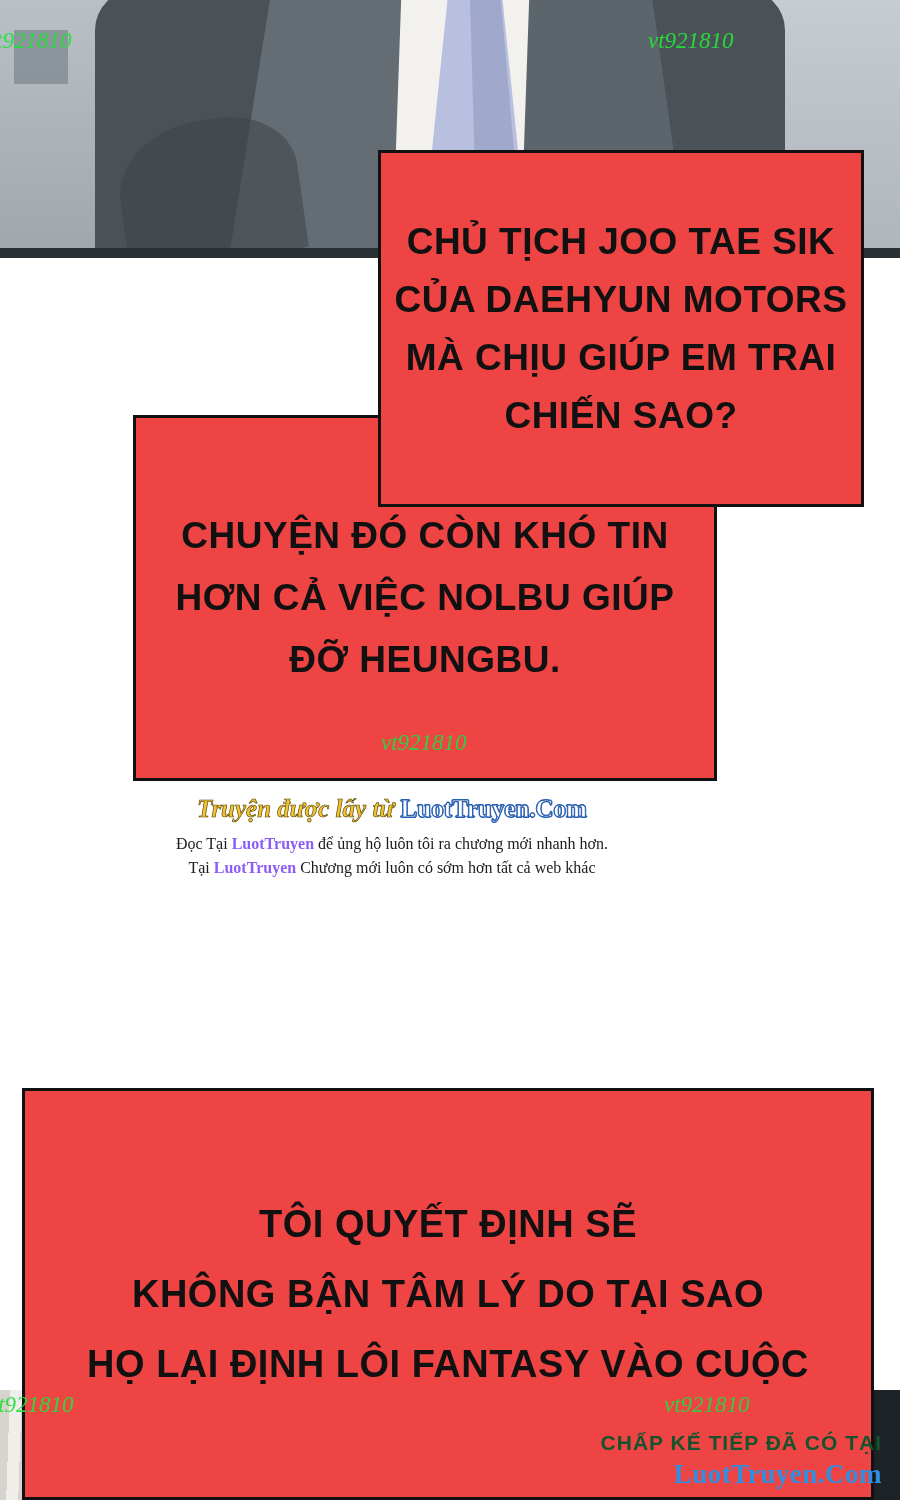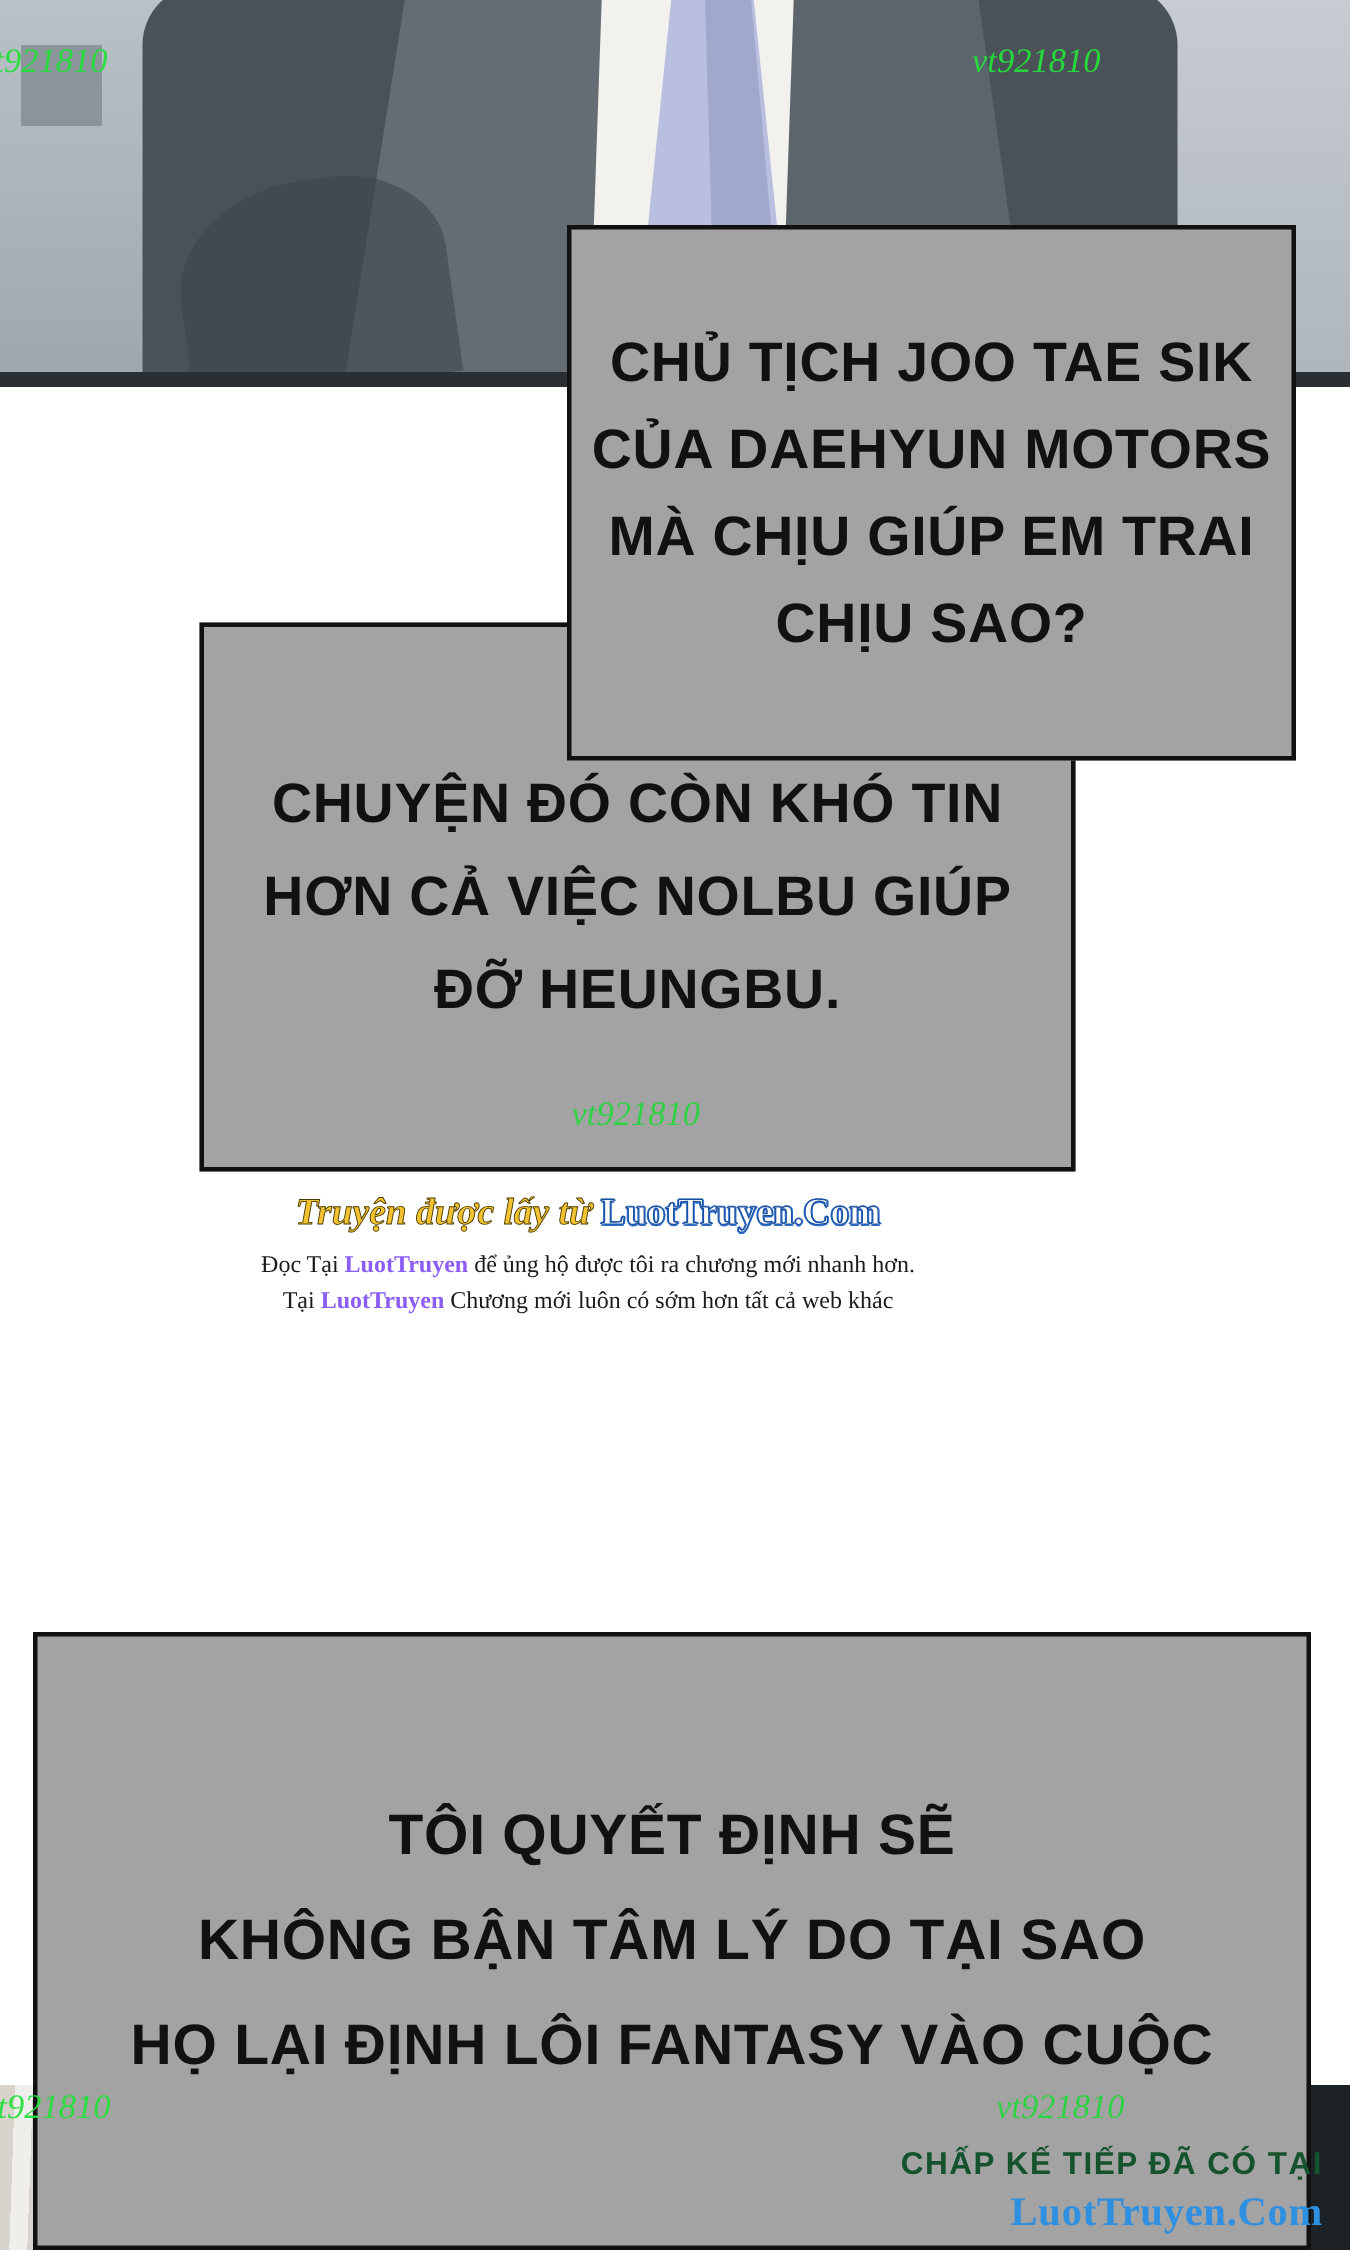--- a/index.html
+++ b/index.html
@@ -162,21 +162,21 @@
   .right-dark {
     position: absolute;
     right: 0; top: 0;
     width: 330px; height: 110px;
     background: #1d2226;
   }
 
   
   .bubble {
     position: absolute;
-    background: #a3a3a3;
+    background: #ef4444;
     border: 3px solid #111111;
     box-sizing: border-box;
     display: flex;
     flex-direction: column;
     align-items: center;
     justify-content: center;
     text-align: center;
   }
   .bubble .line {
     font-family: "Liberation Sans", sans-serif;
@@ -316,21 +316,21 @@
     <div class="blob-figure"></div>
     <div class="person-dark"></div>
     <div class="person-shirt"></div>
     <div class="right-dark"></div>
   </div>
 
   <div class="bubble" id="bubble-1">
     <div class="line">CHỦ TỊCH JOO TAE SIK</div>
     <div class="line">CỦA DAEHYUN MOTORS</div>
     <div class="line">MÀ CHỊU GIÚP EM TRAI</div>
-    <div class="line">CHỊU SAO?</div>
+    <div class="line">CHIẾN SAO?</div>
   </div>
 
   <div class="bubble" id="bubble-2">
     <div class="line">CHUYỆN ĐÓ CÒN KHÓ TIN</div>
     <div class="line">HƠN CẢ VIỆC NOLBU GIÚP</div>
     <div class="line">ĐỠ HEUNGBU.</div>
   </div>
 
   <div class="bubble" id="bubble-3">
     <div class="line">TÔI QUYẾT ĐỊNH SẼ</div>
@@ -342,21 +342,21 @@
   <div class="wm" id="wm-tr">vt921810</div>
   <div class="wm" id="wm-mid">vt921810</div>
   <div class="wm" id="wm-bl">vt921810</div>
   <div class="wm" id="wm-br">vt921810</div>
 
   <div class="promo">
     <div class="promo-title">
       <span>Truyện được lấy từ </span><span class="brand">LuotTruyen.Com</span>
     </div>
     <div class="promo-line">
-      <span>Đọc Tại </span><span class="hl">LuotTruyen</span><span> để ủng hộ được tôi ra chương mới nhanh hơn.</span>
+      <span>Đọc Tại </span><span class="hl">LuotTruyen</span><span> để ủng hộ luôn tôi ra chương mới nhanh hơn.</span>
     </div>
     <div class="promo-line">
       <span>Tại </span><span class="hl">LuotTruyen</span><span> Chương mới luôn có sớm hơn tất cả web khác</span>
     </div>
   </div>
 
   <div class="credit">
     <div class="credit-top">CHẤP KẾ TIẾP ĐÃ CÓ TẠI</div>
     <div class="credit-bottom">LuotTruyen.Com</div>
   </div>

